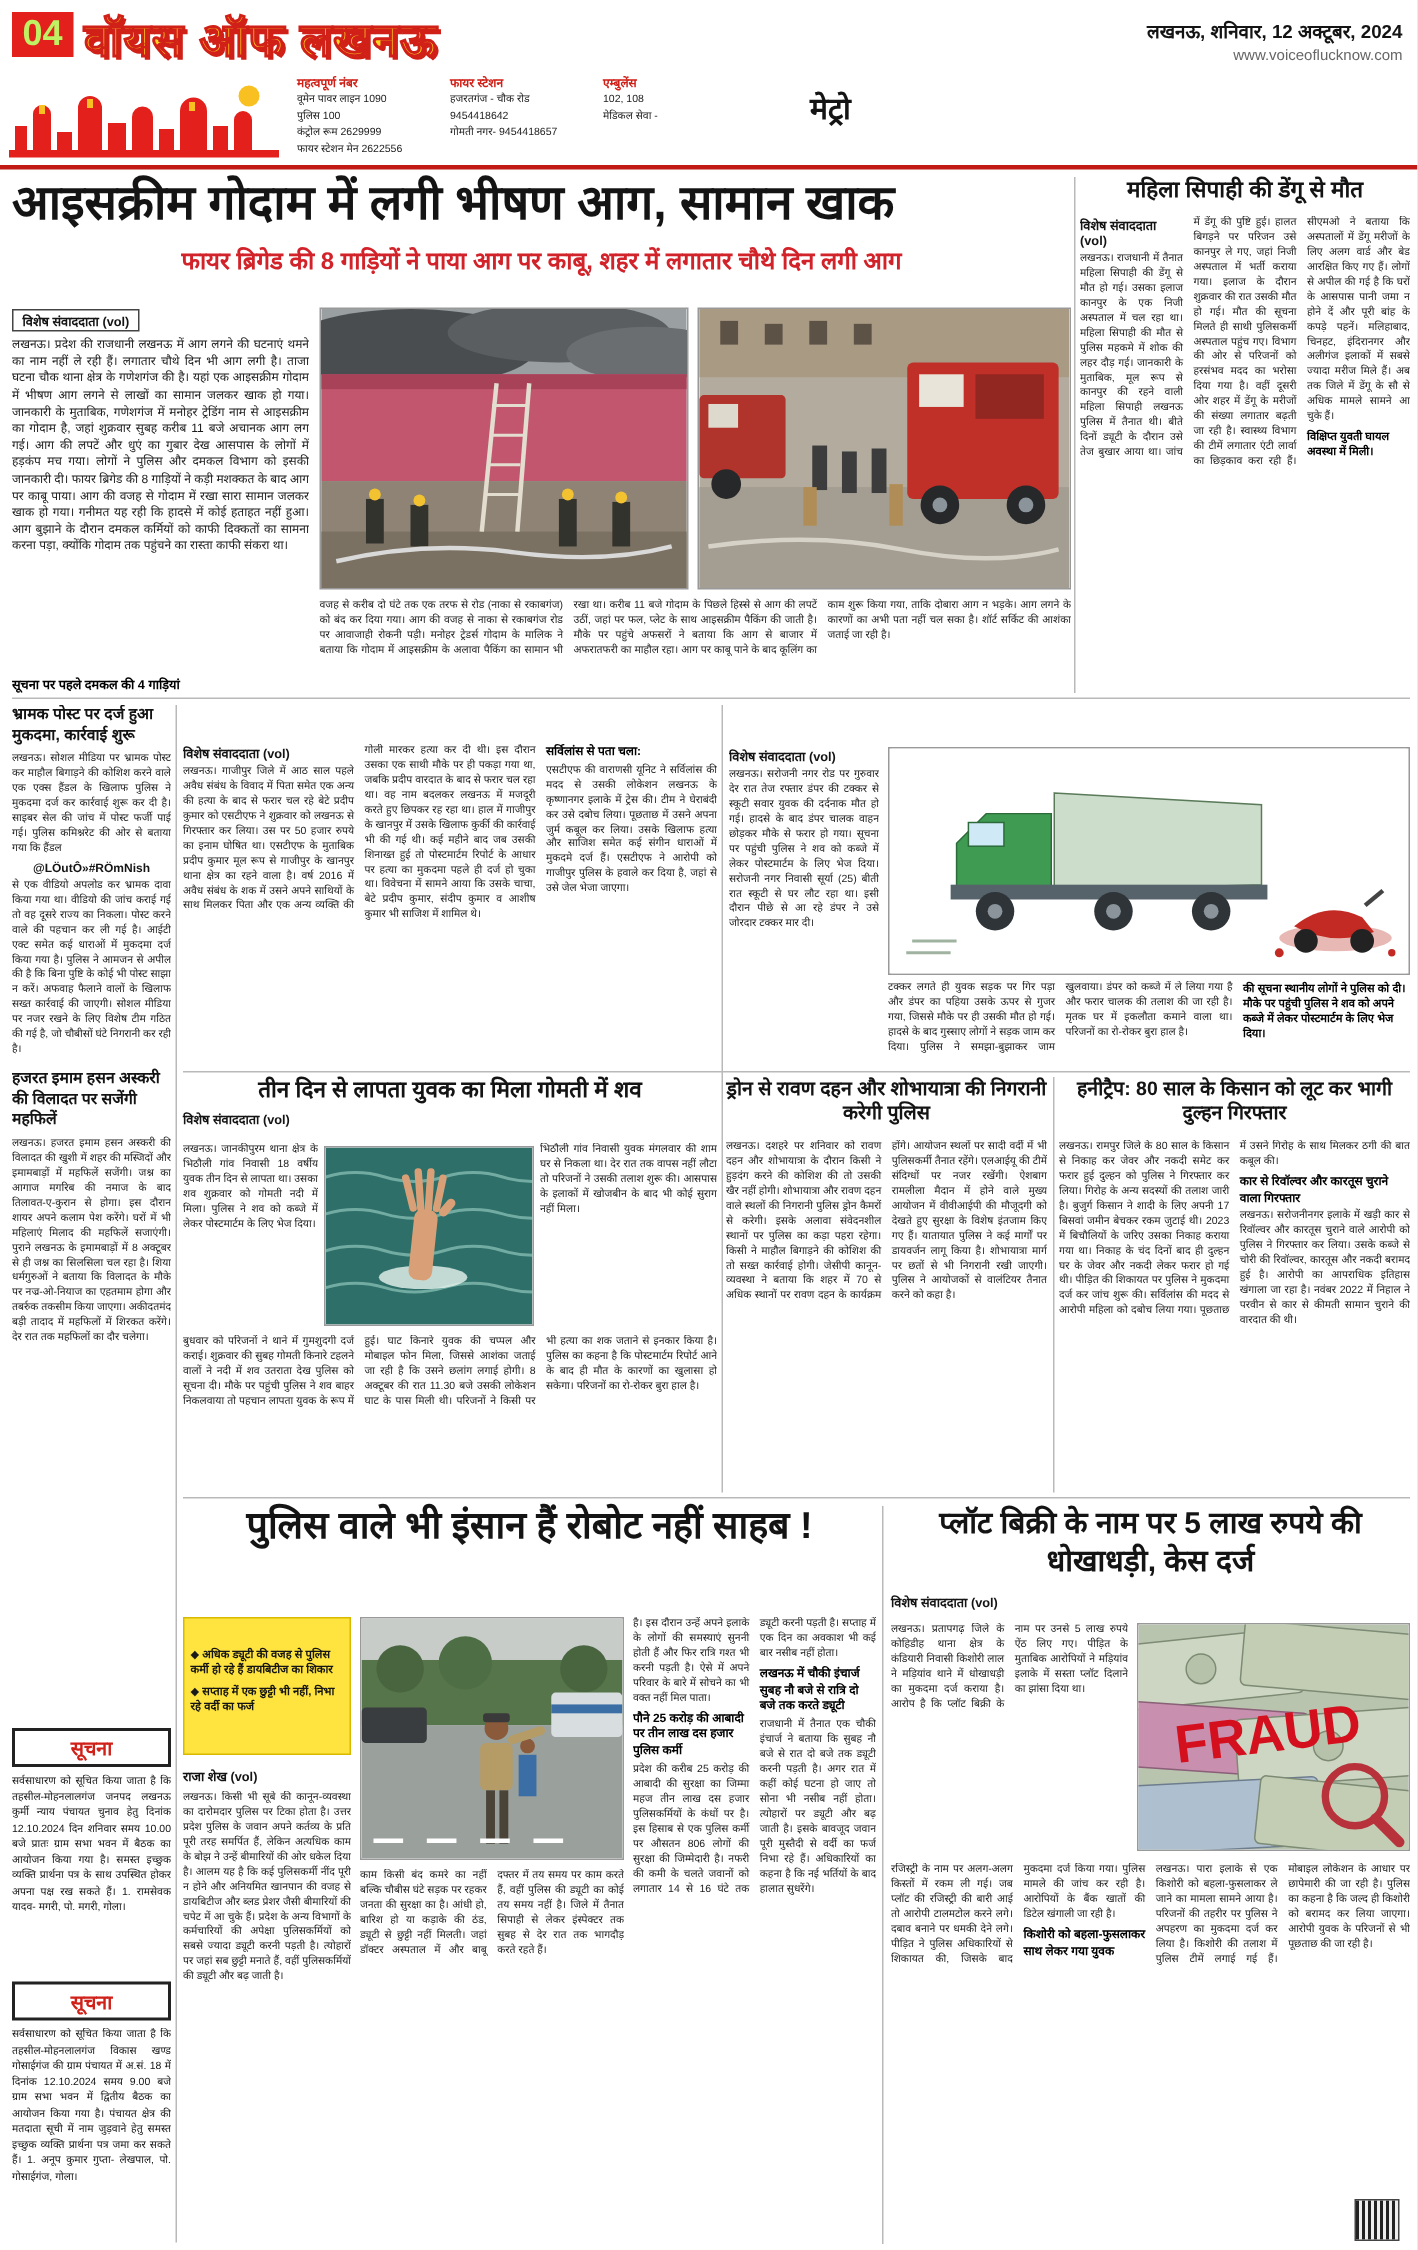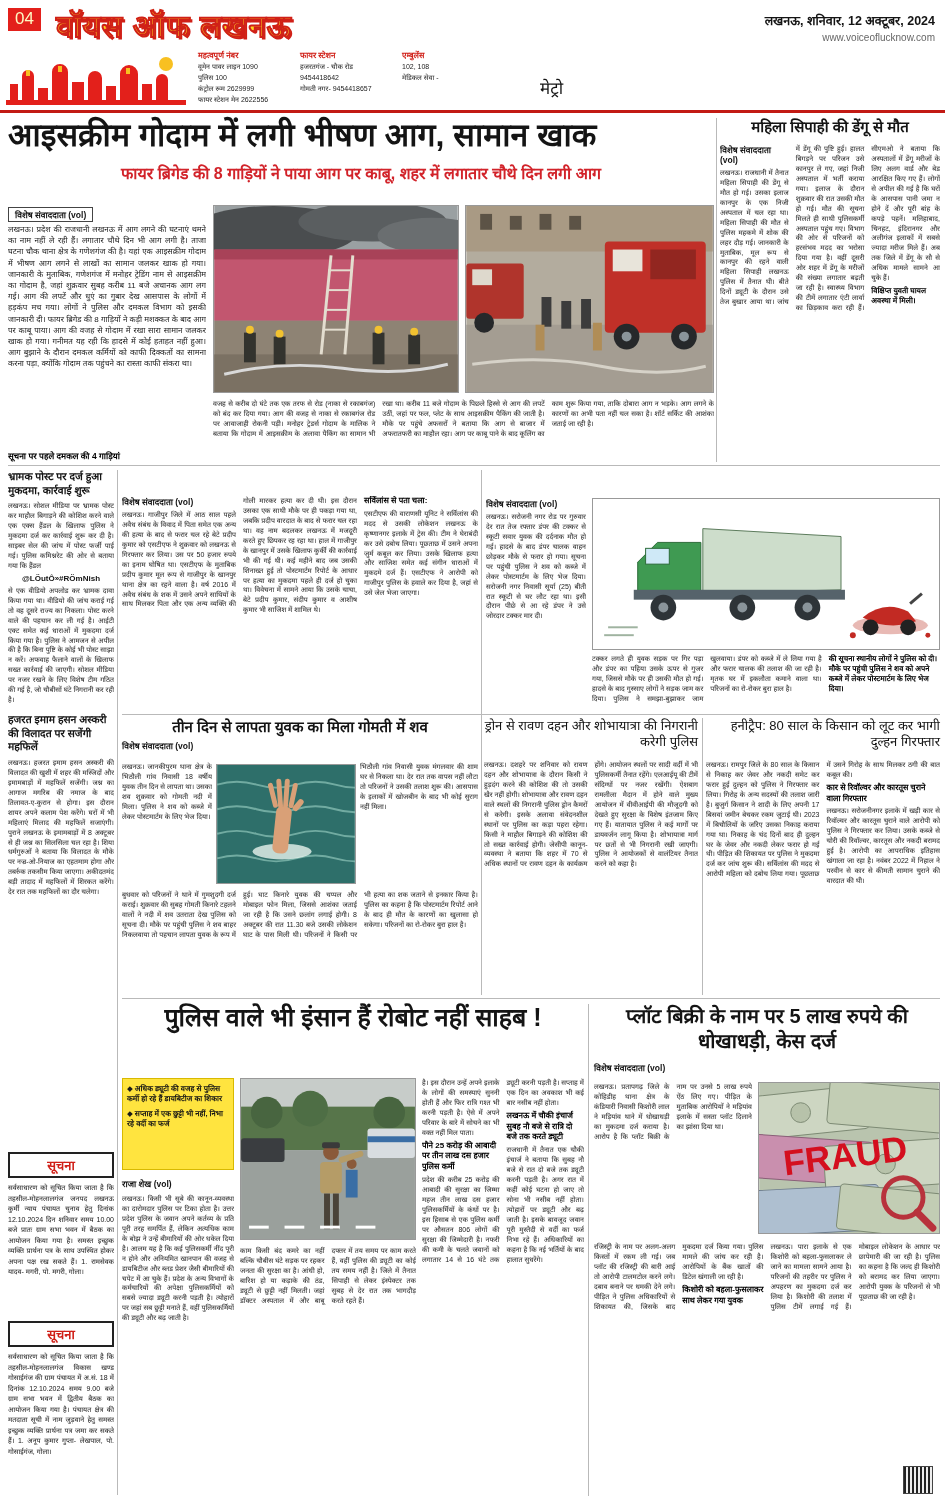--- a/index.html
+++ b/index.html
@@ -2,52 +2,52 @@
 <html><head>
 <meta charset="utf-8">
 <style>
   *{margin:0;padding:0;box-sizing:border-box}
   html,body{background:#dcdcdc}
   body{font-family:"Liberation Sans","DejaVu Sans",sans-serif;color:#141414}
   .page{position:relative;width:945px;height:1500px;margin:0 auto;background:#ffffff;overflow:hidden}
   .abs{position:absolute}
   .clip{overflow:hidden}
   
-  .pageno{position:absolute;left:8px;top:8px;background:#e3201b;color:#fef9c3;font-weight:normal;font-size:17px;padding:2px 7px;line-height:1.1}
+  .pageno{position:absolute;left:8px;top:8px;background:#e3201b;color:#bef264;font-weight:bold;font-size:24px;padding:2px 7px;line-height:1.1}
   .mast-title{position:absolute;left:56px;top:4px;font-size:31px;font-weight:bold;color:#ffd61f;-webkit-text-stroke:1px #d02018;text-shadow:2px 2px 0 #d02018;letter-spacing:1px;white-space:nowrap}
   .dateline{position:absolute;right:10px;top:12px;font-size:12.5px;font-weight:bold}
   .website{position:absolute;right:10px;top:32px;font-size:10px;color:#666}
-  .metro{position:absolute;left:540px;top:76px;font-size:17px;font-weight:normal}
+  .metro{position:absolute;left:540px;top:58px;font-size:20px;font-weight:bold}
   .numbers{display:flex;gap:16px}
   .numcol{font-size:7px;line-height:1.55;color:#222;min-width:86px}
   .numcol .t{color:#d02018;font-weight:bold;font-size:8px}
   .mast-rule{position:absolute;left:0;top:110px;width:945px;height:3px;background:#c21a14}
   
   .rule-h{position:absolute;height:1px;background:#b9b9b9}
   .rule-v{position:absolute;width:1px;background:#b9b9b9}
   .body-sm{font-size:8px;line-height:1.4;text-align:justify;color:#1c1c1c}
   .body-xs{font-size:7px;line-height:1.42;text-align:justify;color:#1c1c1c}
   .cols-2{column-count:2;column-gap:7px}
   .cols-3{column-count:3;column-gap:7px}
   .cols-4{column-count:4;column-gap:7px}
   .h1{font-size:32px;font-weight:bold;line-height:1.08}
   .subhead{color:#d2232a;font-size:16px;font-weight:bold;text-align:center}
   .h2{font-size:15.5px;font-weight:bold;line-height:1.15;white-space:nowrap;overflow:hidden}
   .h2c{font-size:15px;font-weight:bold;line-height:1.2;text-align:center}
-  .h3c{font-size:13px;font-weight:normal;line-height:1.25;text-align:right}
+  .h3c{font-size:13px;font-weight:bold;line-height:1.25;text-align:center}
   .h-small{font-size:10.5px;font-weight:bold;line-height:1.3}
   .h-big{font-size:25px;font-weight:bold;text-align:center;line-height:1.1}
   .h-fraud{font-size:20px;font-weight:bold;text-align:center;line-height:1.25}
   .by{font-weight:bold;font-size:8.5px;margin-bottom:3px}
   .by-box{display:inline-block;border:1px solid #444;padding:1px 6px;font-weight:bold;font-size:8.5px;background:#fff}
   .subh{font-weight:bold;font-size:8px;line-height:1.35;margin:3px 0 2px;color:#000}
   .note{font-weight:bold;font-size:8.5px;line-height:1.35;color:#000}
   .handle{font-weight:bold;font-size:8px;text-align:center;margin:3px 0;word-break:break-all}
   
-  .ybox{background:#ffe43f;border:1px solid #d8b900;padding:5px 4px;font-size:7.5px;font-weight:bold;line-height:1.35}
+  .ybox{background:#ffe43f;border:1px solid #d8b900;padding:19px 4px;font-size:7.5px;font-weight:bold;line-height:1.35}
   .ybox .bi{margin-bottom:5px}
   .ybox .bi::before{content:"◆ ";color:#1a1a1a}
   
   .notice-head{border:2px solid #222;color:#d02018;font-weight:bold;text-align:center;font-size:13px;padding:2px 0;background:#fff}
   .notice-body{font-size:7px;line-height:1.5;text-align:justify;margin-top:5px}
   .photo{border:1px solid #999;display:block}
   .print-mark{position:absolute;left:903px;top:1466px;width:30px;height:28px;background:repeating-linear-gradient(90deg,#222 0 2px,#eee 2px 4px);border:1px solid #444}
 </style>
 </head>
 <body>

